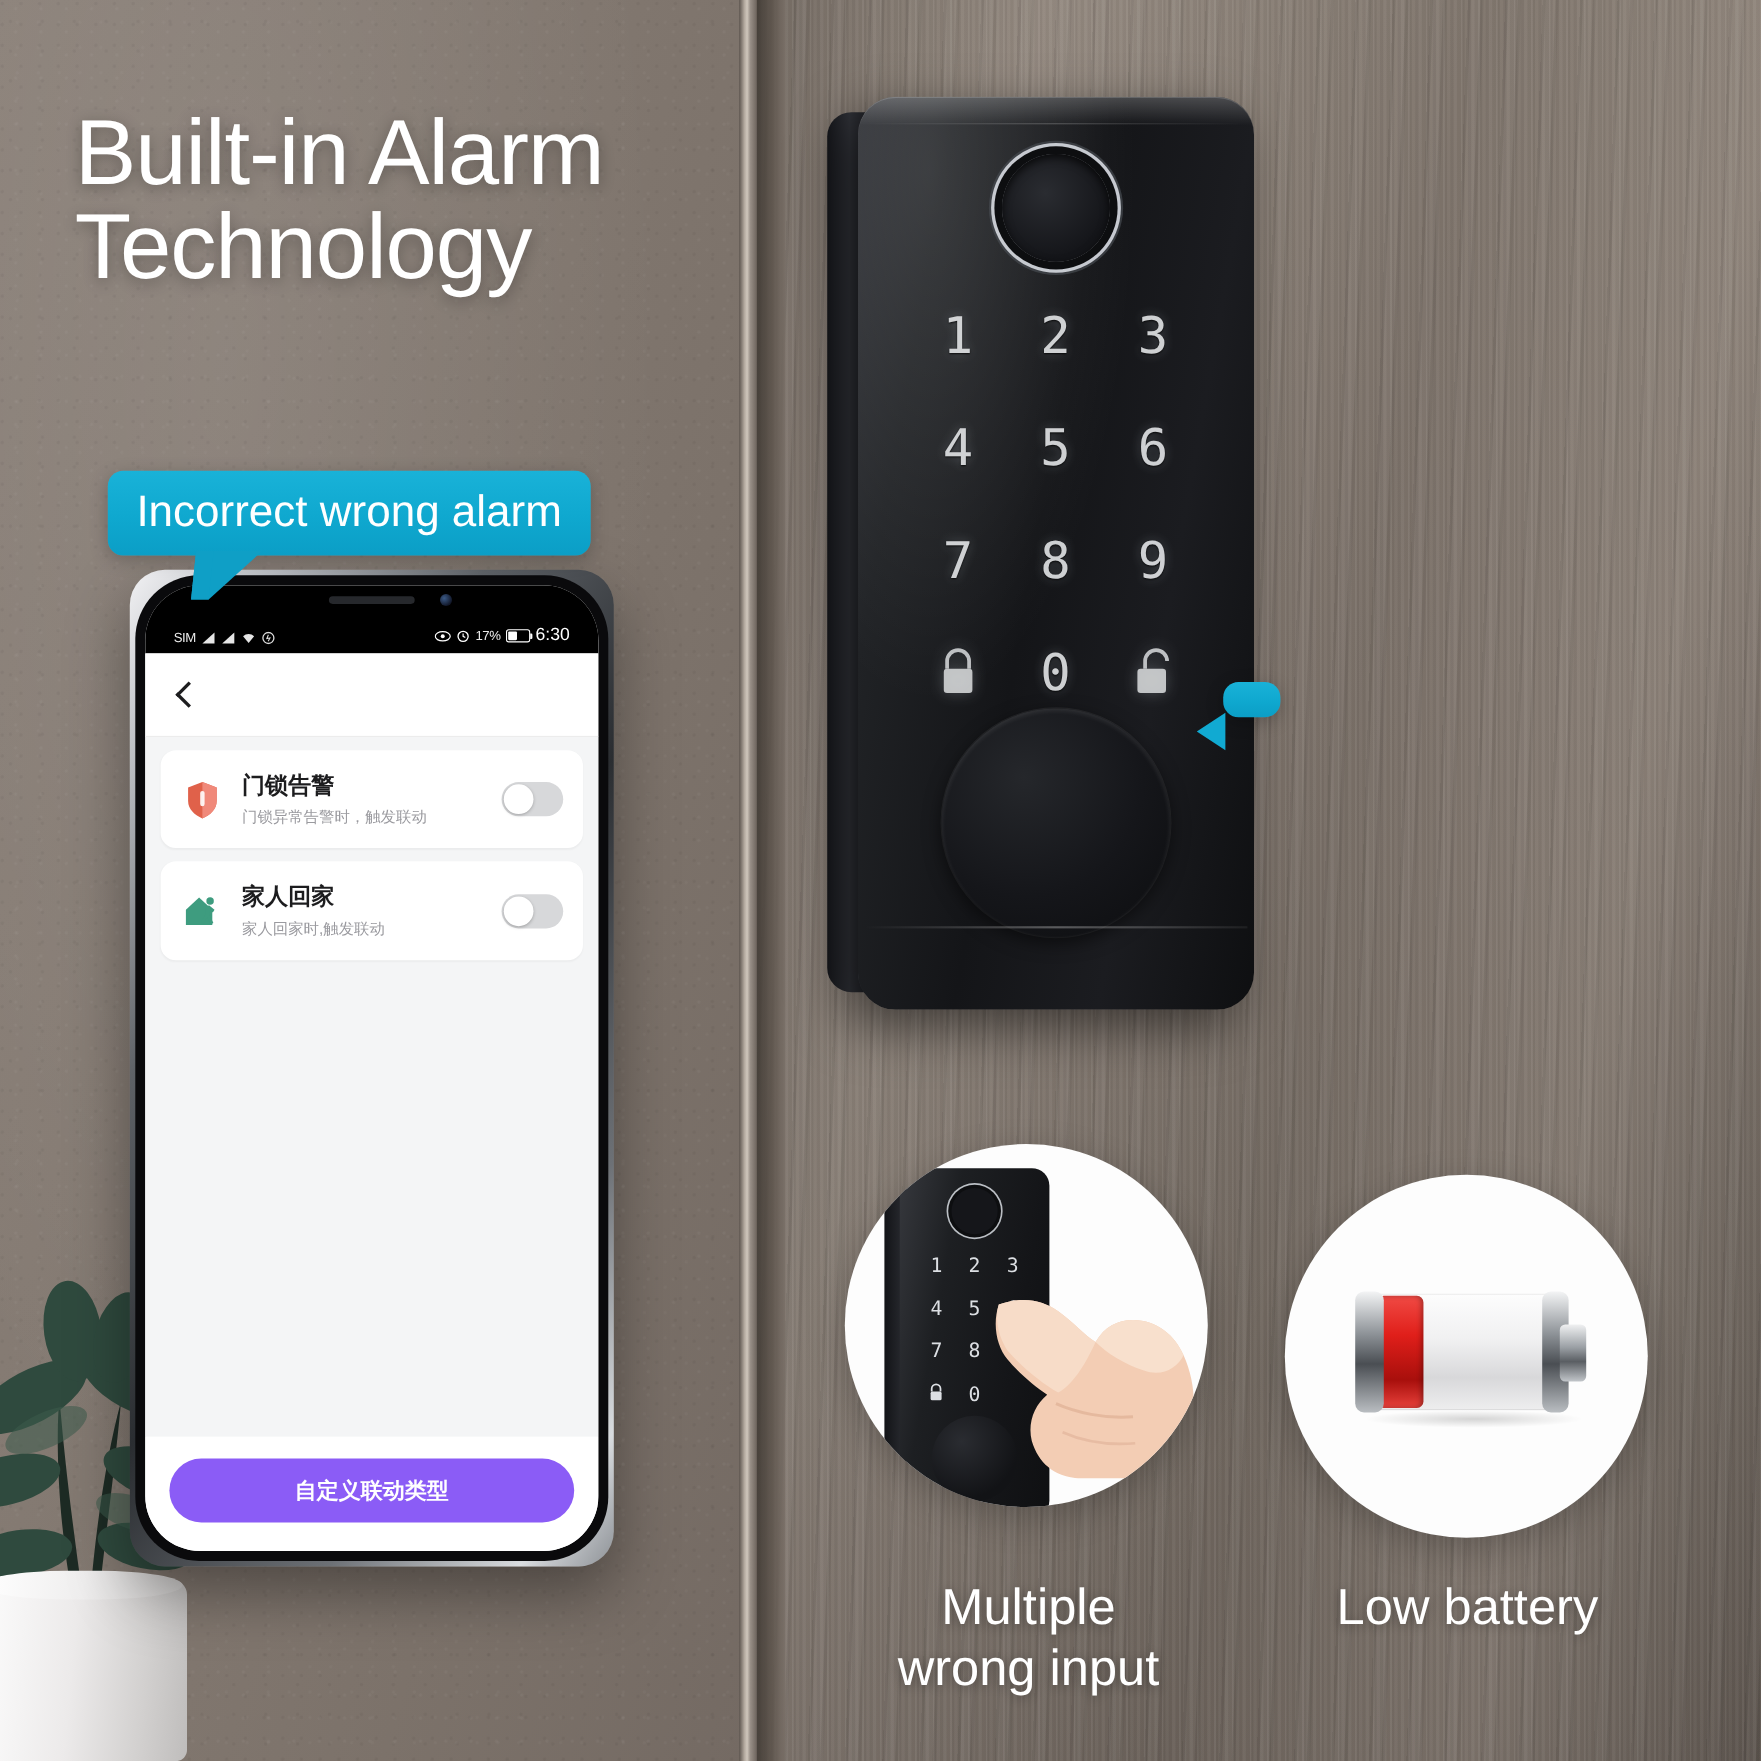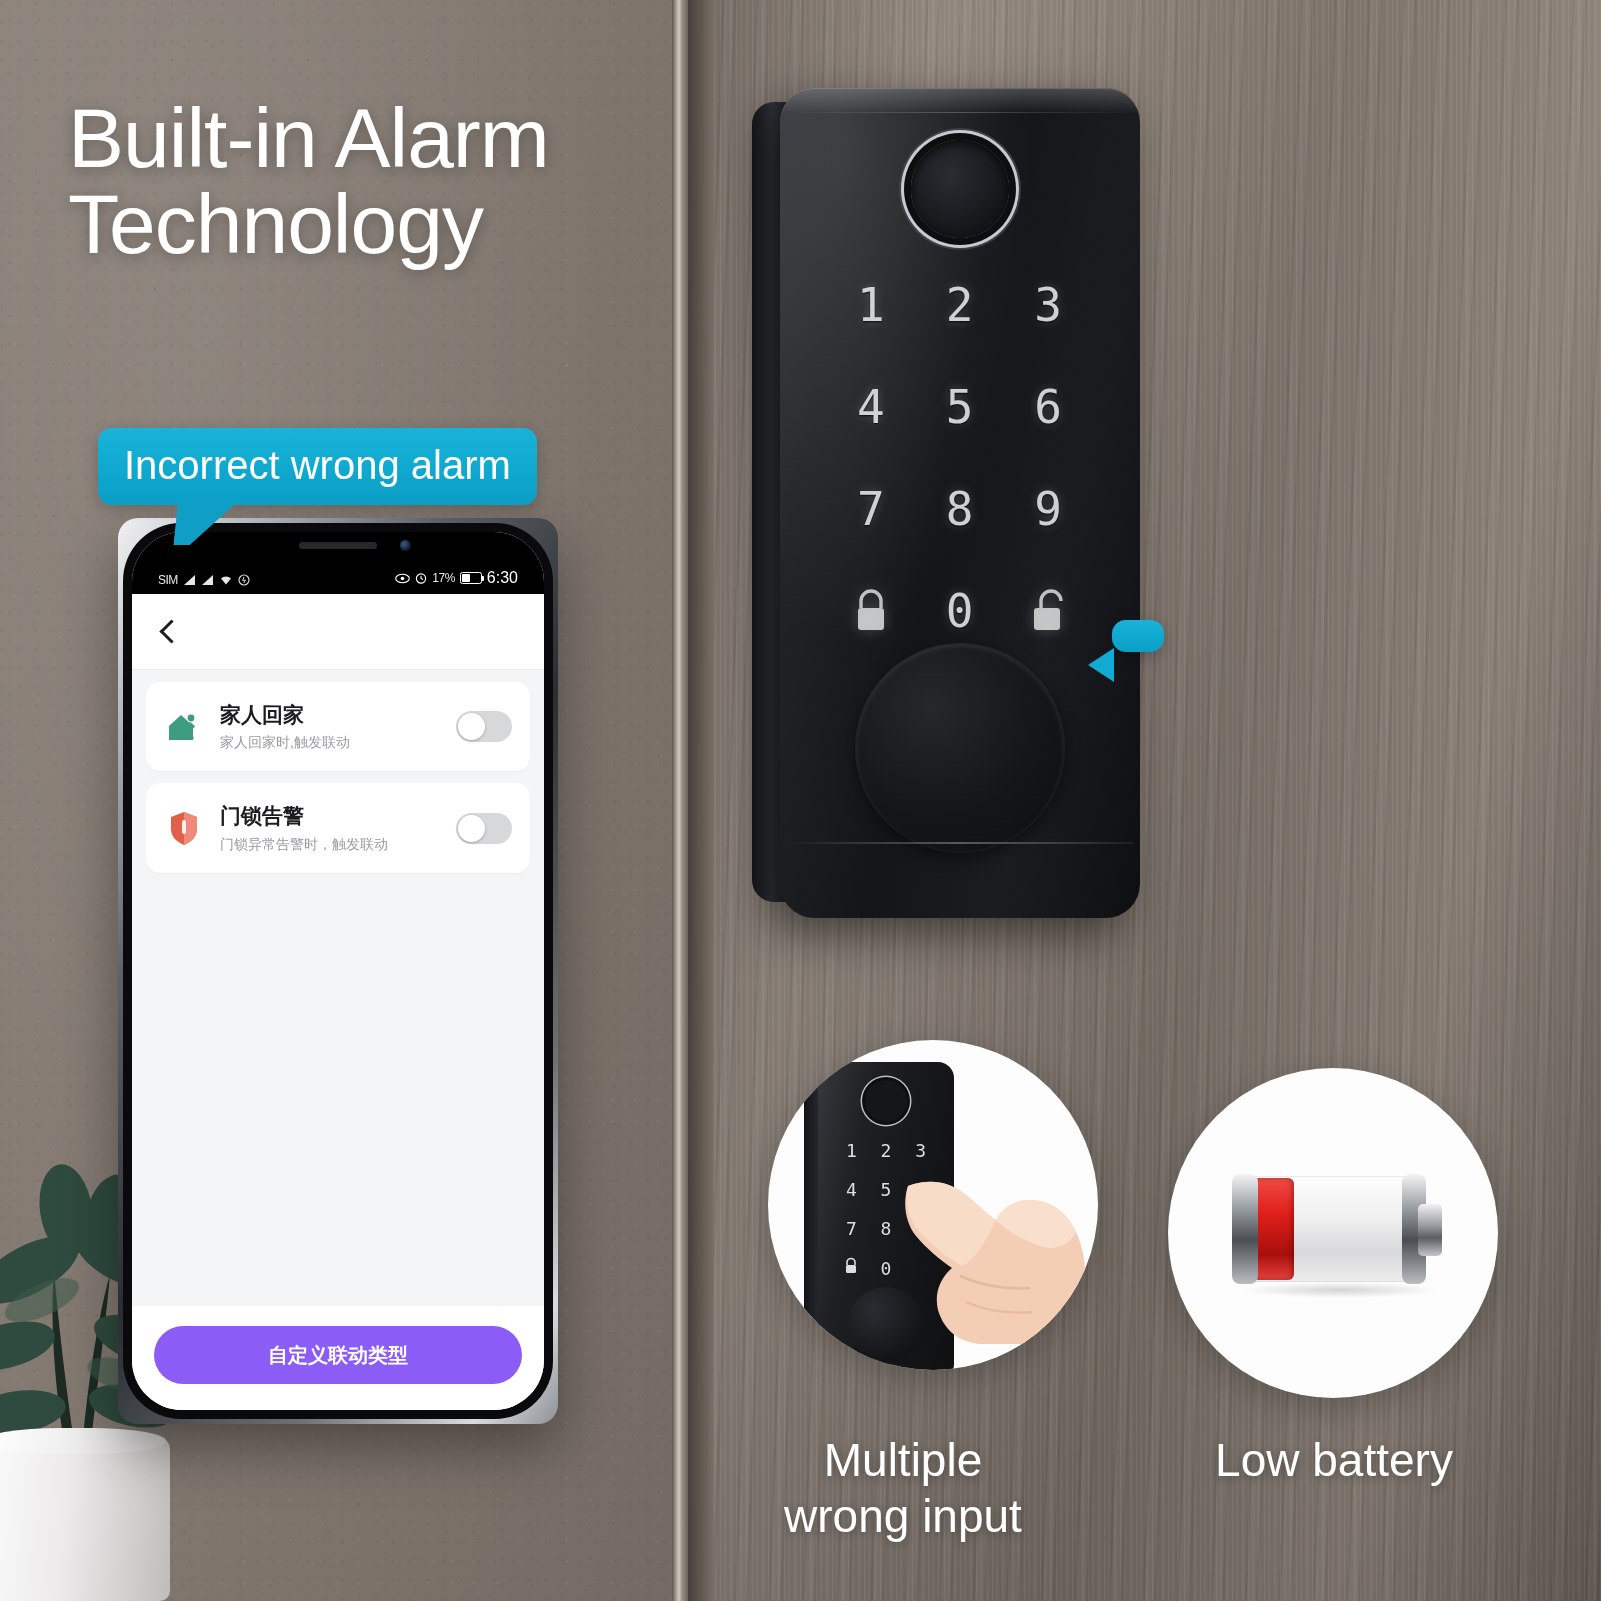--- a/index.html
+++ b/index.html
@@ -89,21 +89,21 @@
   #bubble-lowbat .tail{
     position:absolute; left:-24px; top:28px; width:0; height:0;
     border-top:17px solid transparent;
     border-bottom:17px solid transparent;
     border-right:26px solid #11aad2;
   }
 
   
   #phone{
     position:absolute; left:118px; top:518px; width:440px; height:906px;
-    border-radius:20px;
+    border-radius:32px;
     background:linear-gradient(125deg,#f2f2f4 0%,#b9bcc1 12%,#5e6267 30%,#2a2d31 52%,#6d7176 76%,#d9dcdf 92%,#8d9196 100%);
     padding:5px;
     box-shadow:0 24px 56px rgba(0,0,0,.38);
   }
   .phone-inner{
     width:100%; height:100%; border-radius:58px; background:#0a0a0c;
     padding:9px; position:relative; overflow:hidden;
   }
   .phone-screen{
     width:100%; height:100%; border-radius:50px; background:#f4f5f6;
@@ -315,21 +315,21 @@
   .bat-shadow{
     position:absolute; left:14px; top:106px; width:200px; height:16px; border-radius:50%;
     background:radial-gradient(ellipse at center, rgba(0,0,0,.16), rgba(0,0,0,0) 70%);
   }
 
   
   .caption{
     position:absolute; color:#fff; font-size:46px; line-height:1.22;
     text-align:center; text-shadow:0 2px 10px rgba(0,0,0,.32); font-weight:400;
   }
-  #cap-wrong{ left:758px; top:1432px; width:290px; }
+  #cap-wrong{ left:790px; top:1432px; width:290px; }
   #cap-batt { left:1178px; top:1432px; width:312px; }
 </style>
 </head>
 <body>
 
 <div id="scene">
   <div class="wall-left"></div>
   <div class="seam"></div>
   <div class="door"></div>
   <div class="door-left-edge"></div>
@@ -401,45 +401,45 @@
 
       <div class="appbar">
         <div class="back-chev"></div>
       </div>
 
       <div class="applist">
 
         <div class="card">
           <div class="card-ico">
             <svg width="40" height="40" viewBox="0 0 40 40">
+              <path d="M20 4 L33 9 L33 21 C33 29 27 34 20 37 C13 34 7 29 7 21 L7 9 Z" fill="#E0614A"></path>
+              <path d="M20 4 L33 9 L33 21 C33 29 27 34 20 37 Z" fill="#F0897A"></path>
+              <rect x="18" y="12" width="4" height="14" rx="2" fill="#fff" opacity=".9"></rect>
+            </svg>
+          </div>
+          <div class="card-text">
+            <div class="card-title">门锁告警</div>
+            <div class="card-sub">门锁异常告警时，触发联动</div>
+          </div>
+          <div class="toggle"></div>
+        </div>
+
+        <div class="card">
+          <div class="card-ico">
+            <svg width="40" height="40" viewBox="0 0 40 40">
               <path d="M5 19 L17 8 L29 19 L29 33 L5 33 Z" fill="#3E9C7F"></path>
               <g fill="#3E9C7F">
                 <circle cx="27" cy="11" r="3.4"></circle>
                 <path d="M26 15 L31 19 L29.5 21.5 L26.5 19.2 L26.5 24 L30 31 L27.6 32.3 L24.4 26.2 L21 31.5 L18.8 30 L22.5 23.6 L22.5 17.5 Z"></path>
               </g>
             </svg>
           </div>
           <div class="card-text">
             <div class="card-title">家人回家</div>
             <div class="card-sub">家人回家时,触发联动</div>
-          </div>
-          <div class="toggle"></div>
-        </div>
-
-        <div class="card">
-          <div class="card-ico">
-            <svg width="40" height="40" viewBox="0 0 40 40">
-              <path d="M20 4 L33 9 L33 21 C33 29 27 34 20 37 C13 34 7 29 7 21 L7 9 Z" fill="#E0614A"></path>
-              <path d="M20 4 L33 9 L33 21 C33 29 27 34 20 37 Z" fill="#F0897A"></path>
-              <rect x="18" y="12" width="4" height="14" rx="2" fill="#fff" opacity=".9"></rect>
-            </svg>
-          </div>
-          <div class="card-text">
-            <div class="card-title">门锁告警</div>
-            <div class="card-sub">门锁异常告警时，触发联动</div>
           </div>
           <div class="toggle"></div>
         </div>
 
       </div>
 
       <div class="app-footer">
         <button class="cta">自定义联动类型</button>
       </div>
 

